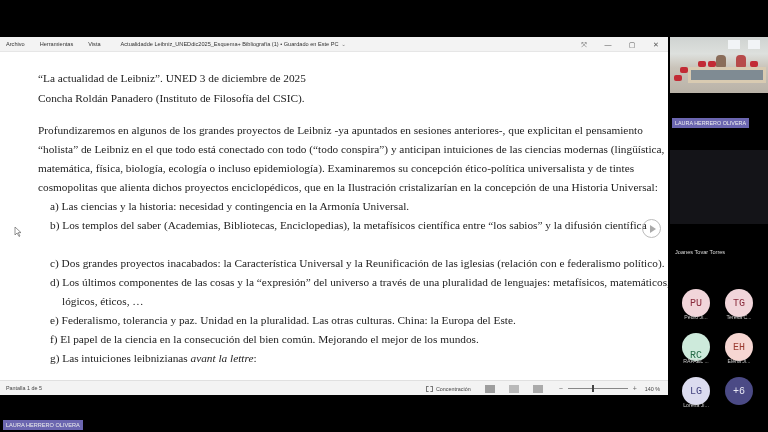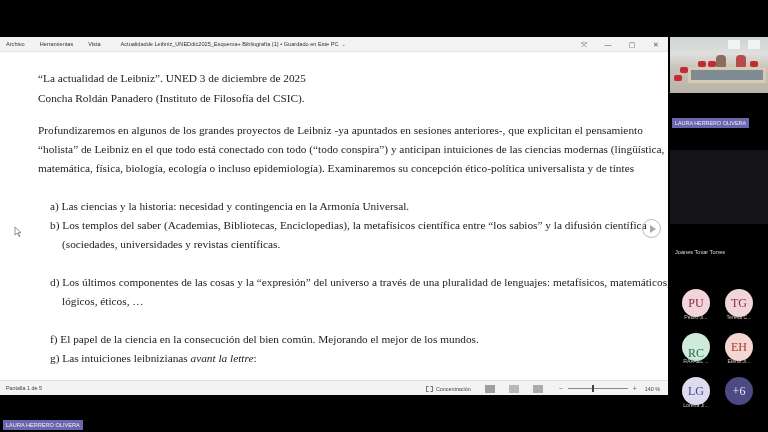--- a/index.html
+++ b/index.html
@@ -74,22 +74,22 @@
     .cam .window { position: absolute; top: 3px; width: 12px; height: 9px; background: #f1f4f6; }
     .cam-label {
       position: absolute; left: 4px; top: 81px; height: 10px; padding: 0 3px;
       background: #6b66b0; color: #eee; font-size: 5.4px; line-height: 10px; white-space: nowrap;
     }
     .tile-dark { position: absolute; left: 2px; top: 113px; width: 98px; height: 74px; background: #141418; }
     .participant-name { position: absolute; left: 7px; top: 212px; font-size: 5.6px; color: #ddd; white-space: nowrap; }
 
     .avatar {
       position: absolute; width: 28px; height: 28px; border-radius: 50%;
-      font-size: 12px; display: flex; align-items: center; justify-content: center;
-      font-family: Liberation Serif, serif;
+      font-size: 10px; display: flex; align-items: center; justify-content: center;
+      font-family: Liberation Mono, monospace;
     }
     .avatar-name { position: absolute; font-size: 5.2px; color: #ccc; white-space: nowrap; width: 34px; text-align: center; }
   </style>
 </head>
 <body>
 
 <div class="app">
   <div class="titlebar">
     <div class="menu">
       <span>Archivo</span>
@@ -106,26 +106,28 @@
     </div>
   </div>
 
   <div class="page">
     <div class="line" style="left:38px; top:20px;">“La actualidad de Leibniz”. UNED 3 de diciembre de 2025</div>
     <div class="line" style="left:38px; top:40px;">Concha Roldán Panadero (Instituto de Filosofía del CSIC).</div>
 
     <div class="line" style="left:38px; top:72px;">Profundizaremos en algunos de los grandes proyectos de Leibniz -ya apuntados en sesiones anteriores-, que explicitan el pensamiento</div>
     <div class="line" style="left:38px; top:91px;text-align:center;">“holista” de Leibniz en el que todo está conectado con todo (“todo conspira”) y anticipan intuiciones de las ciencias modernas (lingüística,</div>
     <div class="line" style="left:38px; top:110px;">matemática, física, biología, ecología o incluso epidemiología). Examinaremos su concepción ético-política universalista y de tintes</div>
+    <div class="line" style="left:38px; top:129px;">cosmopolitas que alienta dichos proyectos enciclopédicos, que en la Ilustración cristalizarían en la concepción de una Historia Universal:</div>
 
     <div class="line" style="left:50px; top:148px;">a) Las ciencias y la historia: necesidad y contingencia en la Armonía Universal.</div>
     <div class="line" style="left:50px; top:167px;">b) Los templos del saber (Academias, Bibliotecas, Enciclopedias), la metafísicos científica entre “los sabios” y la difusión científica</div>
-    <div class="line" style="left:62px; top:186px;">(sociedades, universidades y revistas científicas.</div>
+    <div class="line" style="left:50px; top:205px;">c) Dos grandes proyectos inacabados: la Característica Universal y la Reunificación de las iglesias (relación con e federalismo político).</div>
     <div class="line" style="left:50px; top:224px;">d) Los últimos componentes de las cosas y la “expresión” del universo a través de una pluralidad de lenguajes: metafísicos, matemáticos,</div>
     <div class="line" style="left:62px; top:243px;">lógicos, éticos, …</div>
+    <div class="line" style="left:50px; top:262px;">e) Federalismo, tolerancia y paz. Unidad en la pluralidad. Las otras culturas. China: la Europa del Este.</div>
     <div class="line" style="left:50px; top:281px;">f) El papel de la ciencia en la consecución del bien común. Mejorando el mejor de los mundos.</div>
     <div class="line" style="left:50px; top:300px;"><span>g) Las intuiciones leibnizianas </span><em>avant la lettre</em><span>:</span></div>
 
     <svg class="cursor-icon" viewBox="0 0 8 10">
       <path d="M1 0 L1 8 L3 6 L5 9.5 L6 9 L4.2 5.6 L7 5.6 Z" fill="#fff" stroke="#666" stroke-width="0.7"></path>
     </svg>
     <div class="play-btn"></div>
   </div>
 
   <div class="statusbar">

